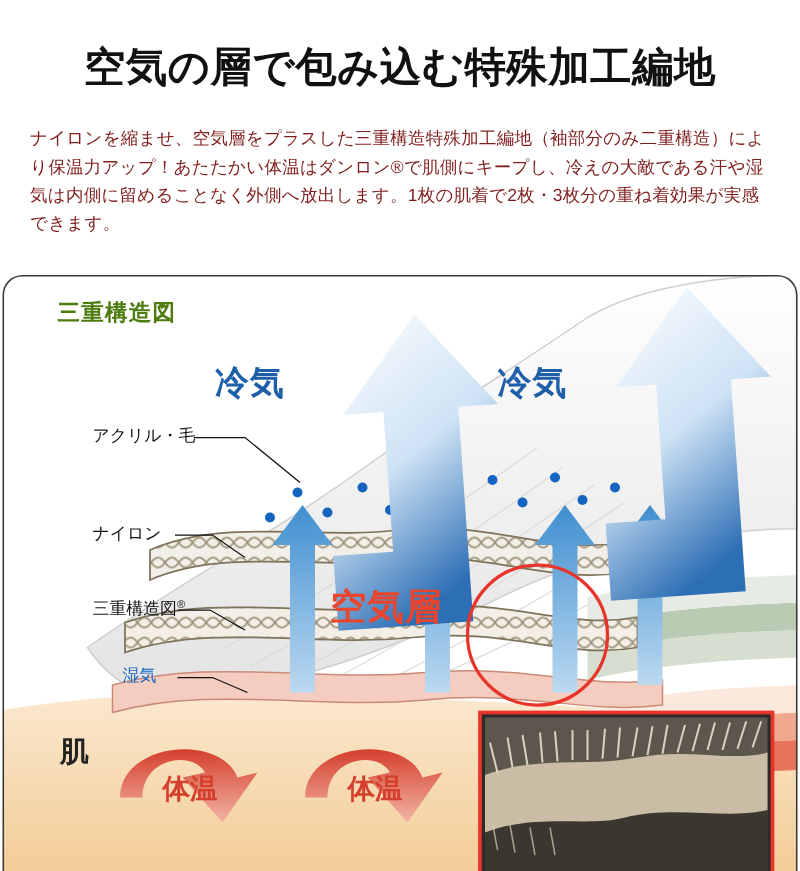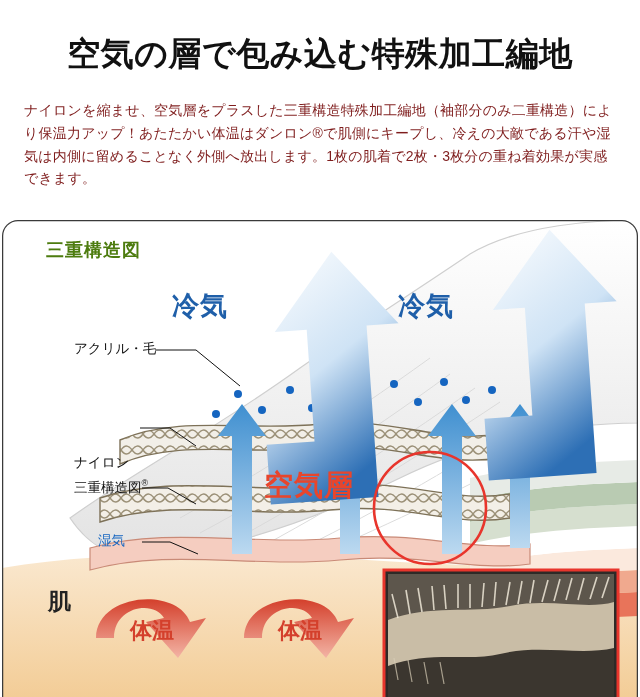--- a/index.html
+++ b/index.html
@@ -68,21 +68,21 @@
   }
   .lbl-temp1{
     position:absolute;left:130px;top:398px;
     font-size:22px;font-weight:bold;color:#d4402c;
   }
   .lbl-temp2{
     position:absolute;left:278px;top:398px;
     font-size:22px;font-weight:bold;color:#d4402c;
   }
   .lbl-acrylic{position:absolute;left:74px;top:122px;}
-  .lbl-nylon{position:absolute;left:74px;top:200px;margin-top:36px;}
+  .lbl-nylon{position:absolute;left:74px;top:200px;}
   .lbl-danron{position:absolute;left:74px;top:260px;}
   .lbl-moist{position:absolute;left:98px;top:314px;color:#1565c0;}
   .lbl-zoom{
     position:absolute;left:510px;top:434px;
     font-size:17px;font-weight:bold;color:#ffffff;margin-top:44px;
   }
   .reg{font-size:9px;vertical-align:super;}
 </style>
 </head>
 <body>

